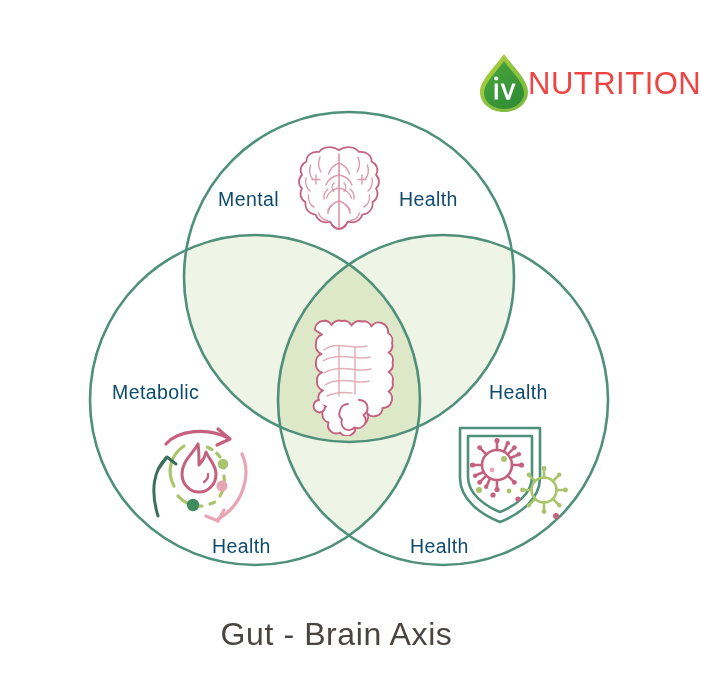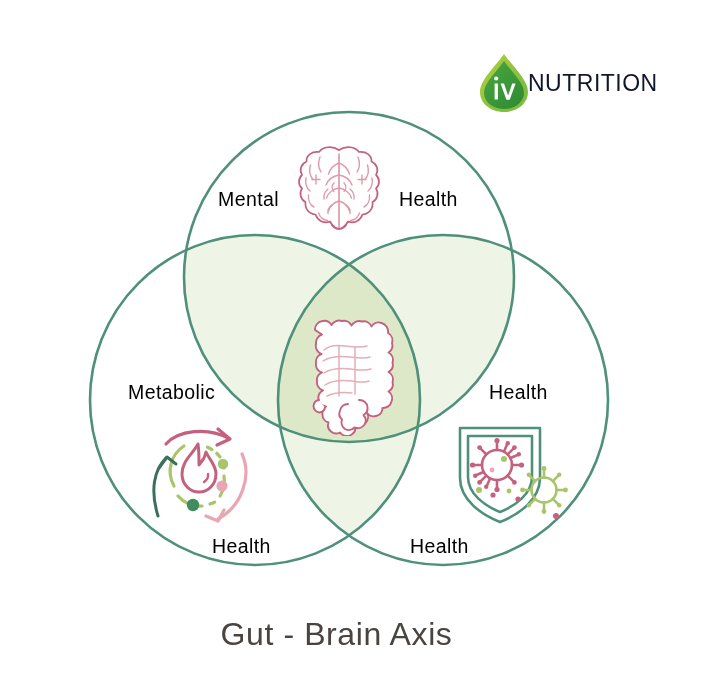--- a/index.html
+++ b/index.html
@@ -31,50 +31,50 @@
     gap: 2px;
     height: 62px;
   }
   .logo-mark {
     position: relative;
     width: 52px;
     height: 62px;
   }
   .logo-word {
     font-family: "Liberation Sans", sans-serif;
-    font-size: 23px;
+    font-size: 31px;
     letter-spacing: 0.5px;
-    color: #0f172a;
+    color: #ef4444;
     line-height: 1;
     white-space: nowrap;
     margin-left: -4px;
   }
 
   
   .venn {
     position: absolute;
     left: 0;
     top: 0;
     width: 702px;
     height: 700px;
   }
 
   
   .vlabel {
     position: absolute;
-    color: #000000;
+    color: #0c4a6e;
     font-family: "Liberation Sans", sans-serif;
     font-size: 19.5px;
     letter-spacing: 0.4px;
     white-space: nowrap;
     line-height: 1;
   }
   .lbl-mental   { left: 218px; top: 190px; }
   .lbl-mhealth  { left: 399px; top: 190px; }
-  .lbl-metabolic{ left: 128px; top: 383px; }
+  .lbl-metabolic{ left: 112px; top: 383px; }
   .lbl-immune   { left: 489px; top: 383px; }
   .lbl-lhealth  { left: 212px; top: 537px; }
   .lbl-rhealth  { left: 410px; top: 537px; }
 
   
   .title {
     position: absolute;
     left: 0;
     top: 618px;
     width: 673px;

